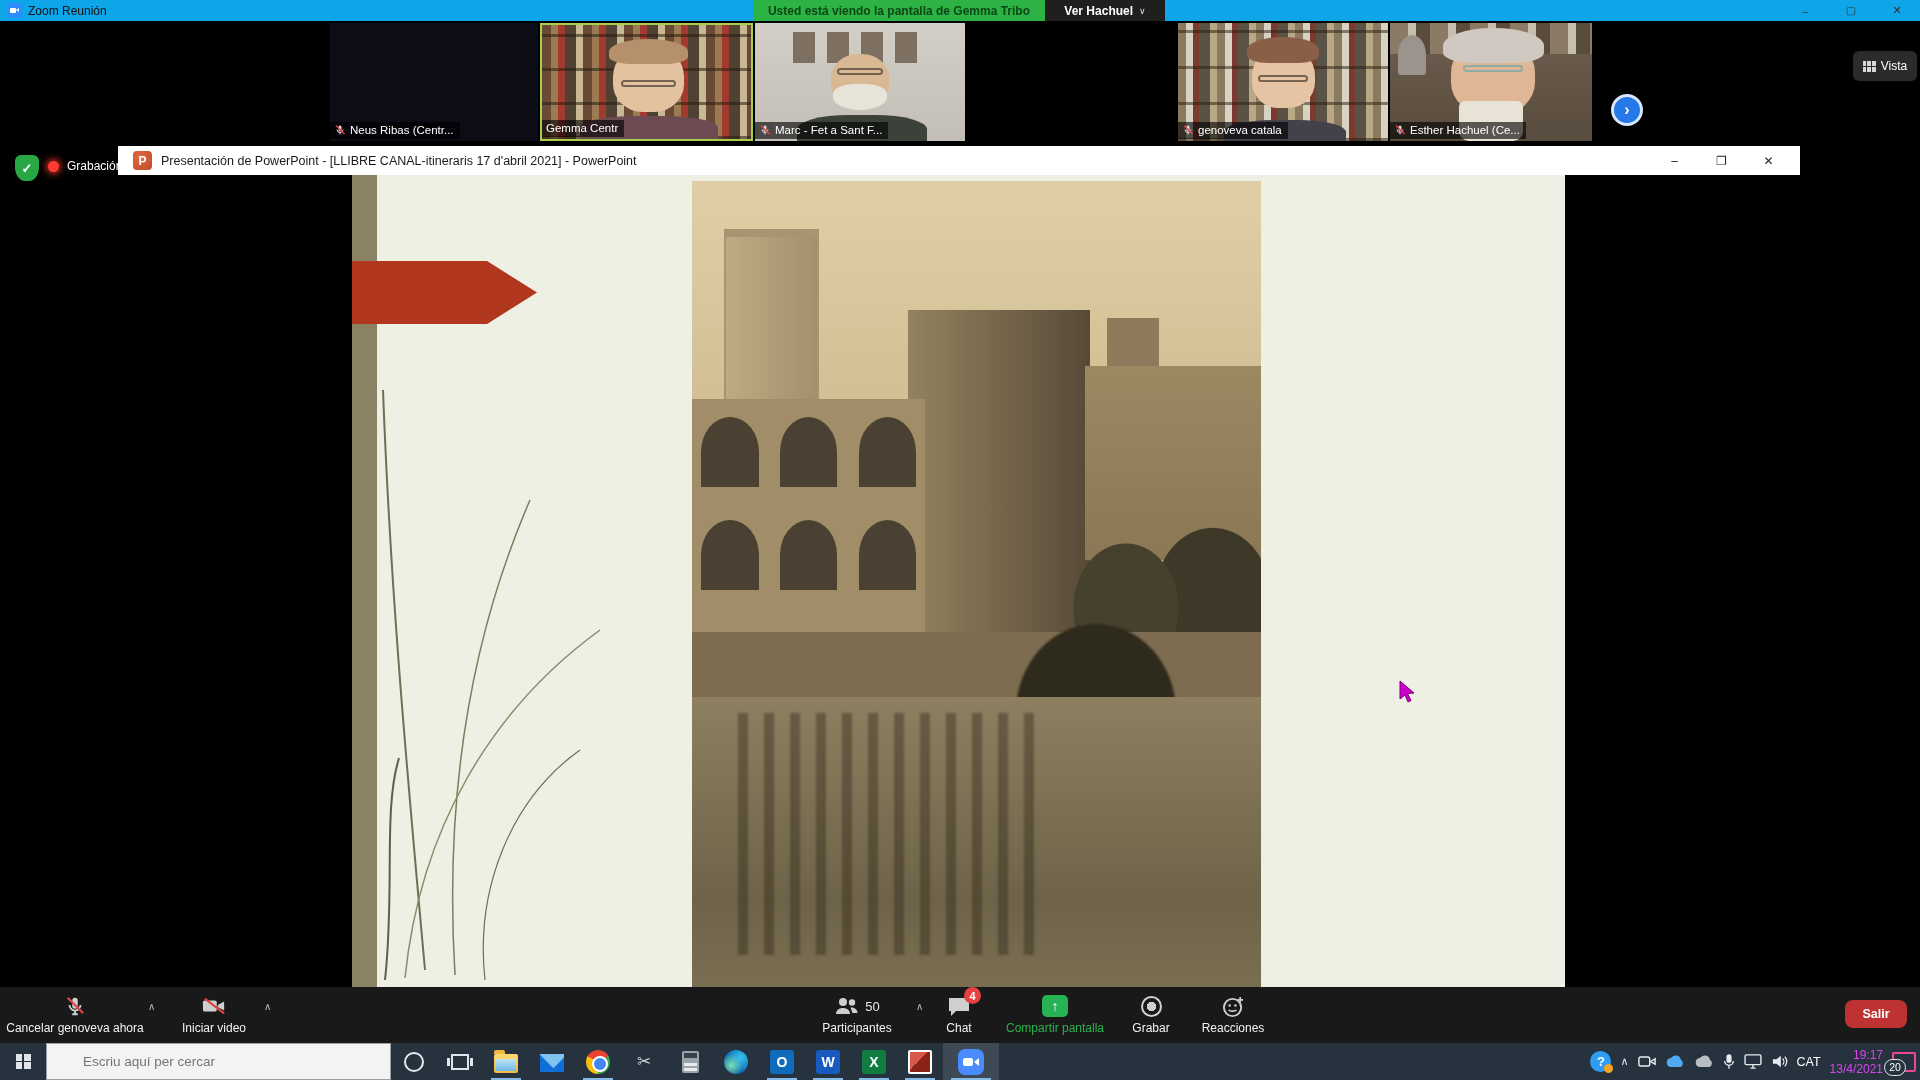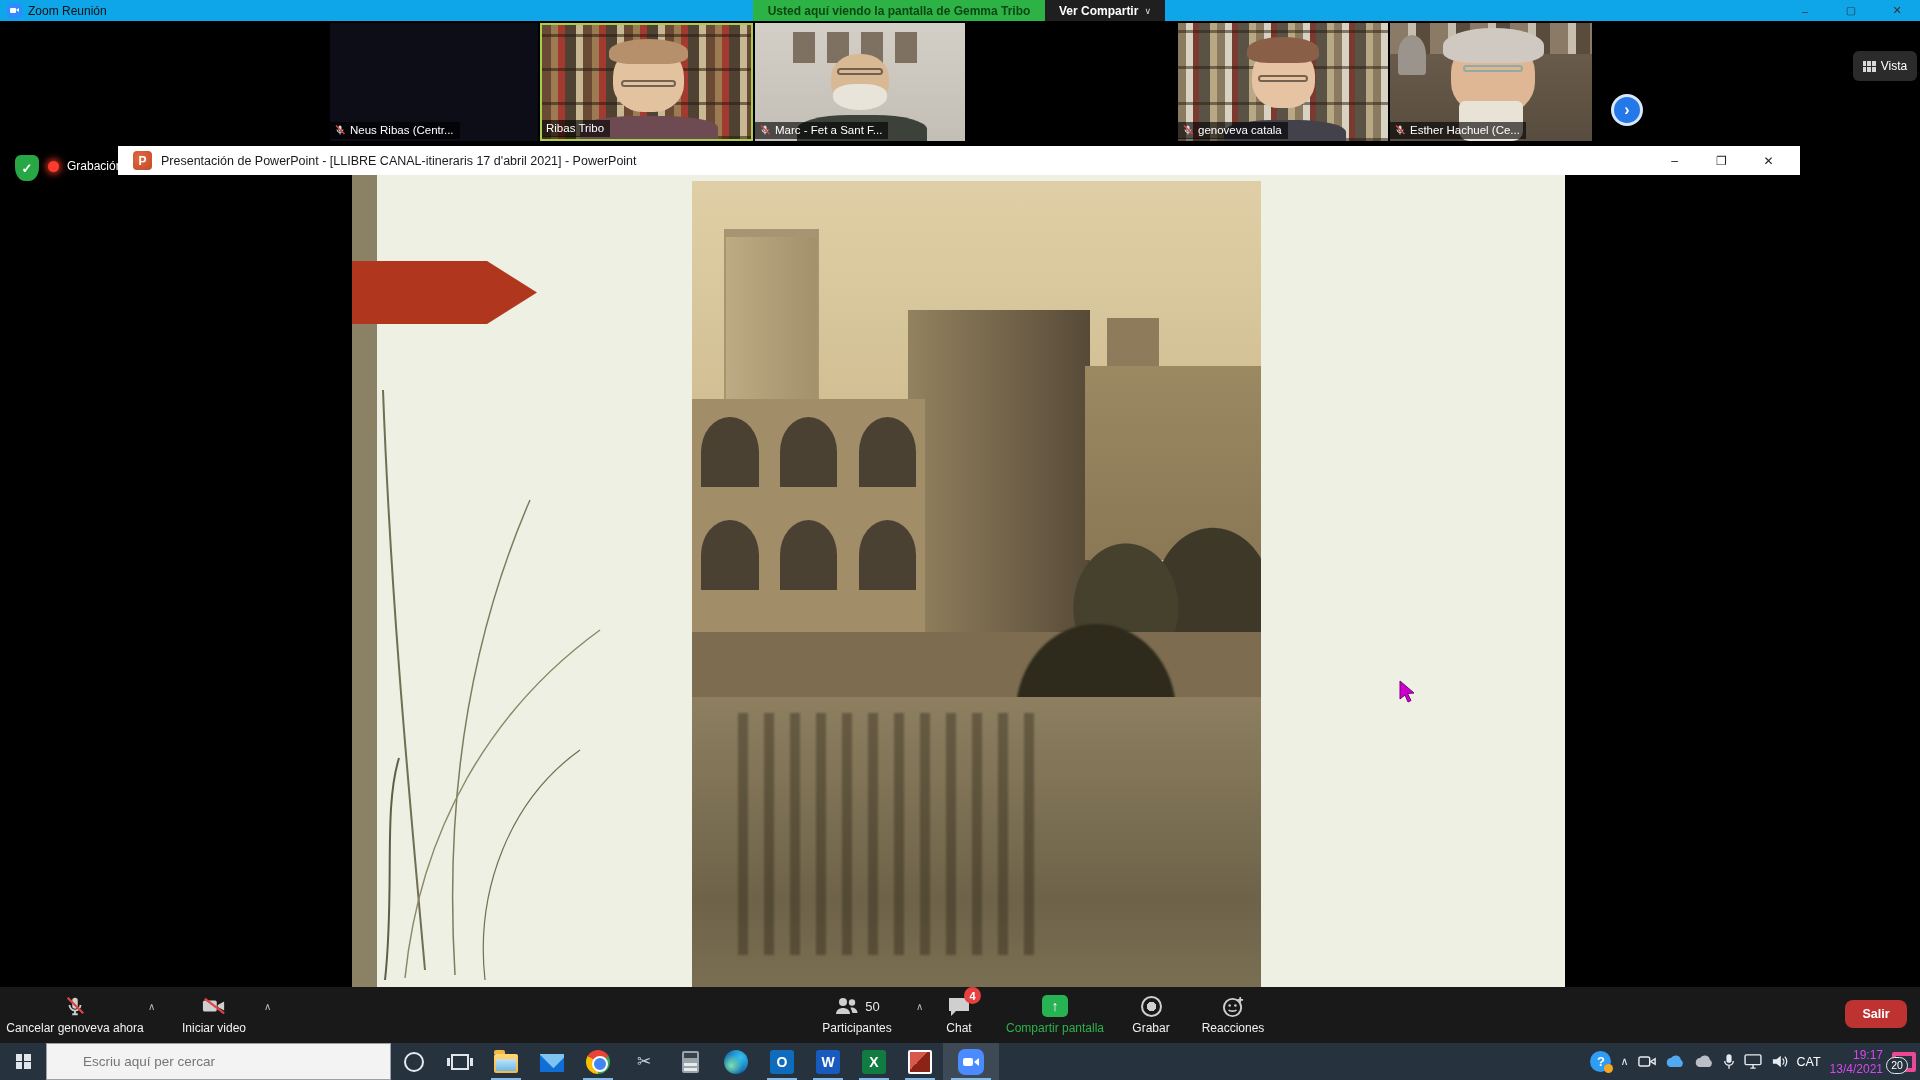--- a/index.html
+++ b/index.html
@@ -194,44 +194,44 @@
 
   .tray { position:absolute; right:4px; top:1043px; height:37px; display:flex; align-items:center; gap:9px; }
   .help-ic { width:21px; height:21px; border-radius:50%; background:#2f9df4; color:#fff; font-size:13px;
     font-weight:bold; display:flex; align-items:center; justify-content:center; position:relative; }
   .help-ic::after { content:""; position:absolute; right:-2px; bottom:-1px; width:9px; height:9px;
     border-radius:50%; background:#f5a623; }
   .tray-chev { color:#e6ebf0; font-size:11px; }
   .tray-glyph { display:flex; align-items:center; }
   .lang { color:#fff; font-size:12.5px; }
   .clock { color:#d946ef; font-size:12px; text-align:right; line-height:14px; }
-  .action-ic { position:relative; width:24px; height:20px; border:4px solid #ec4899; border-radius:2px; }
+  .action-ic { position:relative; width:24px; height:20px; border:2px solid #ec4899; border-radius:2px; }
   .action-badge { position:absolute; left:-10px; bottom:-6px; min-width:22px; height:17px; background:#26323d;
     border:1.5px solid #e6ebf0; border-radius:9px; color:#fff; font-size:10.5px; display:flex;
     align-items:center; justify-content:center; }
 </style>
 </head>
 <body>
 
 <div class="screen">
 
   <div class="abs titlebar">
     <span class="zoom-app-ic"></span>
     <span class="titlebar-text">Zoom Reunión</span>
     <div class="win-controls">
       <span class="win-btn">–</span>
       <span class="win-btn">▢</span>
       <span class="win-btn">✕</span>
     </div>
   </div>
   <div class="abs banner-green">
-    <span>Usted aquí viendo la pantalla de Gemma Tribo</span>
+    <span>Usted está viendo la pantalla de Gemma Tribo</span>
   </div>
   <div class="abs banner-opts">
-    <span>Ver Compartir</span>
+    <span>Ver Hachuel</span>
     <span class="chev">∨</span>
   </div>
 
   <div class="abs strip">
 
     <div class="thumb" style="left:330px;width:208px;background:#0d0d17;">
       <div class="name-tag">
         <svg width="12" height="12" viewBox="0 0 24 24">
             <path d="M12 3a3 3 0 0 1 3 3v6a3 3 0 0 1-6 0V6a3 3 0 0 1 3-3z" fill="#ddd"></path>
             <path d="M6 11a6 6 0 0 0 12 0" stroke="#ddd" stroke-width="2" fill="none"></path>
@@ -243,21 +243,21 @@
     </div>
 
     <div class="thumb active" style="left:540px;width:213px;">
       <div class="vid shelf">
         <div class="head" style="left:34%;top:18%;width:34%;height:58%;background:#e3c2a0;"></div>
         <div style="position:absolute;left:32%;top:12%;width:38%;height:22%;background:#b5906a;border-radius:50% 50% 30% 30%;"></div>
         <div class="glasses" style="left:38%;top:48%;width:26%;"></div>
         <div class="body-sh" style="left:18%;bottom:-6%;width:66%;height:26%;background:#6e4a52;"></div>
       </div>
       <div class="name-tag">
-        <span>Ribas Tribo</span>
+        <span>Gemma Centr</span>
       </div>
     </div>
 
     <div class="thumb" style="left:755px;width:210px;">
       <div class="vid wall-gray">
         <div class="frames"></div>
         <div class="head" style="left:36%;top:26%;width:28%;height:44%;background:#d9b894;"></div>
         <div style="position:absolute;left:37%;top:52%;width:26%;height:22%;background:#e8e4da;border-radius:40% 40% 50% 50%;"></div>
         <div class="glasses" style="left:39%;top:38%;width:22%;"></div>
         <div class="body-sh" style="left:20%;bottom:-8%;width:62%;height:30%;background:#3c423a;"></div>

